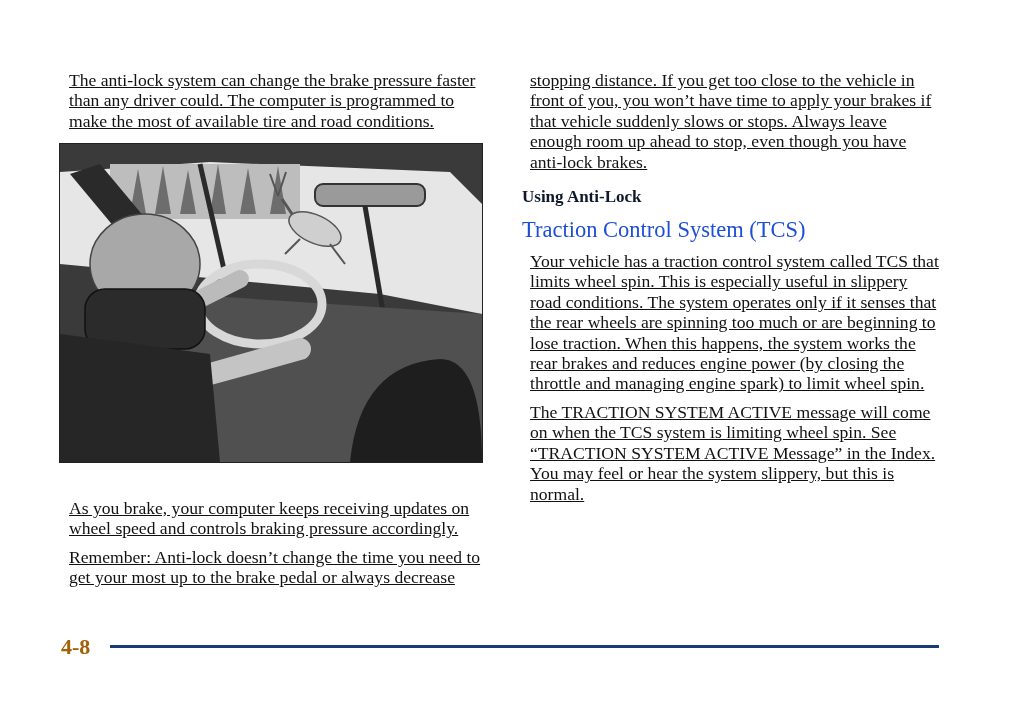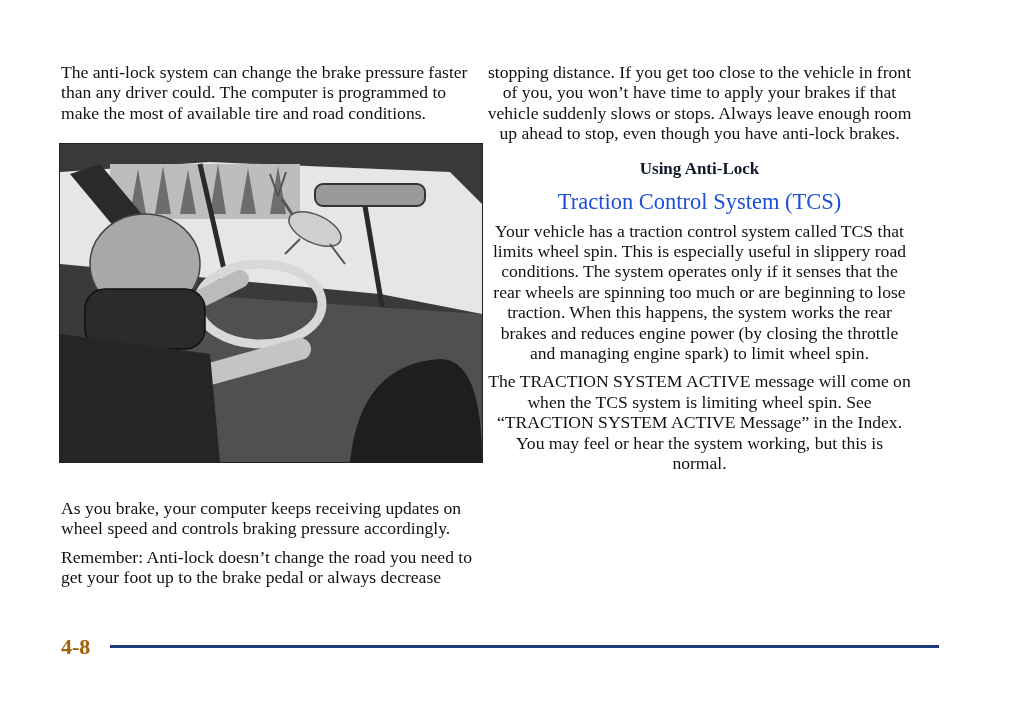--- a/index.html
+++ b/index.html
@@ -1,21 +1,21 @@
 <!DOCTYPE html>
 <html><head>
 <meta charset="utf-8">
 <style>
   html, body { margin: 0; padding: 0; background: #ffffff; }
   body { width: 1024px; height: 712px; position: relative; overflow: hidden;
          font-family: "Liberation Serif", "DejaVu Serif", serif; color: #111; }
   .col { position: absolute; top: 62px; }
   .left { left: 61px; width: 425px; }
-  .right { left: 487px; width: 425px; text-align: center; }
-  p { margin: 0; font-size: 17.6px; line-height: 20.4px; }
+  .right { left: 522px; width: 425px; }
+  p { margin: 8px; font-size: 17.6px; line-height: 20.4px; text-decoration: underline; }
   .p-gap { margin-top: 8px; }
   .subhead { font-weight: bold; color: #0f172a; font-size: 17px; margin: 15px 0 9px 0; line-height: 20px; }
   .head { font-weight: normal; color: #1d4ed8; font-size: 22.5px; margin: 10px 0 6px 0; line-height: 26px; }
   .figure { position: absolute; left: 59px; top: 143px; width: 422px; height: 318px;
             border: 1.5px solid #222; background: #4a4a4a; overflow: hidden; }
   .caption { position: absolute; left: 61px; top: 490px; width: 430px; }
   .footer-num { position: absolute; left: 61px; top: 634px; font-weight: bold; color: #a16207;
                 font-size: 22px; font-family: "Liberation Serif", serif; }
   .footer-rule { position: absolute; left: 110px; top: 645px; width: 829px; height: 3px; background: #1a3a7a; }
 </style>
@@ -65,25 +65,25 @@
     <path d="M150 230 L240 205" stroke="#c4c4c4" stroke-width="22" stroke-linecap="round"></path>
 
     <rect x="25" y="145" width="120" height="60" rx="20" fill="#2b2b2b" stroke="#111" stroke-width="1.5"></rect>
     <polygon points="0,190 150,210 160,318 0,318" fill="#262626"></polygon>
     <path d="M290 318 Q300 220 380 215 Q422 215 422 318 Z" fill="#1e1e1e"></path>
   </svg>
 </div>
 
 <div class="caption">
   <p class="p-gap">As you brake, your computer keeps receiving updates on wheel speed and controls braking pressure accordingly.</p>
-  <p class="p-gap">Remember: Anti-lock doesn’t change the road you need to get your foot up to the brake pedal or always decrease</p>
+  <p class="p-gap">Remember: Anti-lock doesn’t change the time you need to get your most up to the brake pedal or always decrease</p>
 </div>
 
 <div class="col right">
   <p>stopping distance. If you get too close to the vehicle in front of you, you won’t have time to apply your brakes if that vehicle suddenly slows or stops. Always leave enough room up ahead to stop, even though you have anti-lock brakes.</p>
   <div class="subhead">Using Anti-Lock</div>
   <div class="head">Traction Control System (TCS)</div>
   <p>Your vehicle has a traction control system called TCS that limits wheel spin. This is especially useful in slippery road conditions. The system operates only if it senses that the rear wheels are spinning too much or are beginning to lose traction. When this happens, the system works the rear brakes and reduces engine power (by closing the throttle and managing engine spark) to limit wheel spin.</p>
-  <p class="p-gap">The TRACTION SYSTEM ACTIVE message will come on when the TCS system is limiting wheel spin. See “TRACTION SYSTEM ACTIVE Message” in the Index. You may feel or hear the system working, but this is normal.</p>
+  <p class="p-gap">The TRACTION SYSTEM ACTIVE message will come on when the TCS system is limiting wheel spin. See “TRACTION SYSTEM ACTIVE Message” in the Index. You may feel or hear the system slippery, but this is normal.</p>
 </div>
 
 <div class="footer-num">4-8</div>
 <div class="footer-rule"></div>
 
 </body></html>

